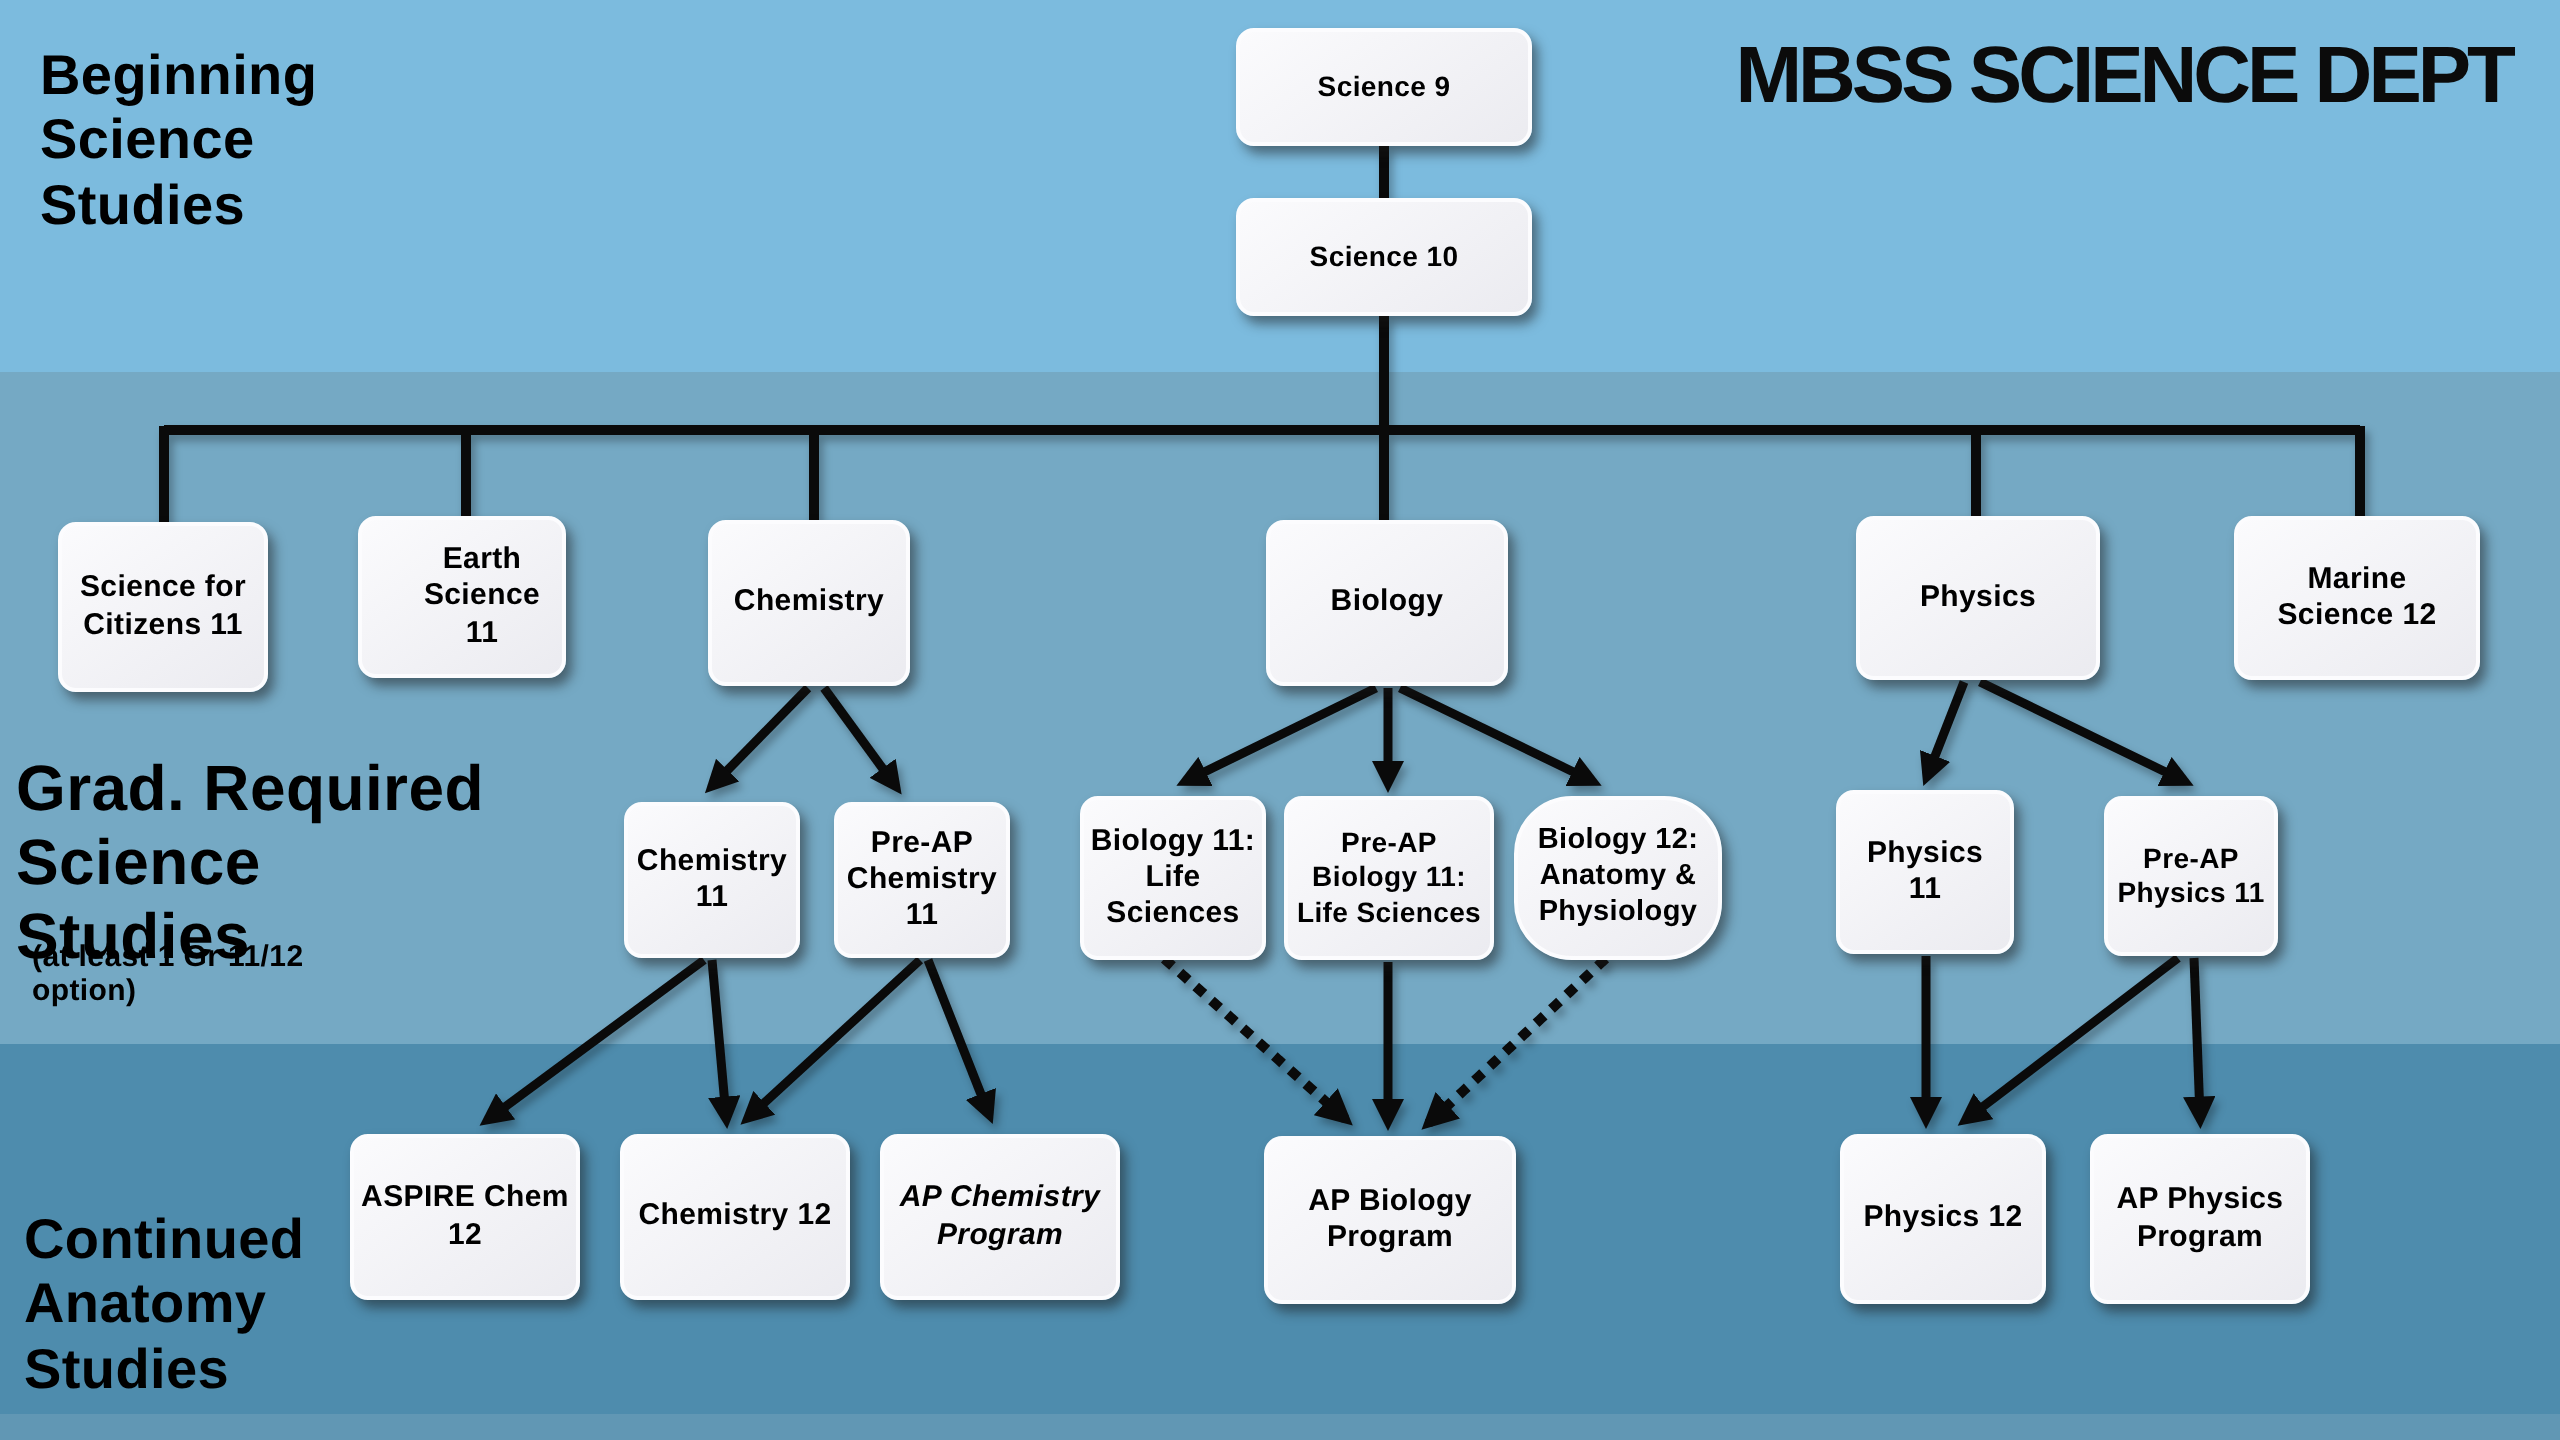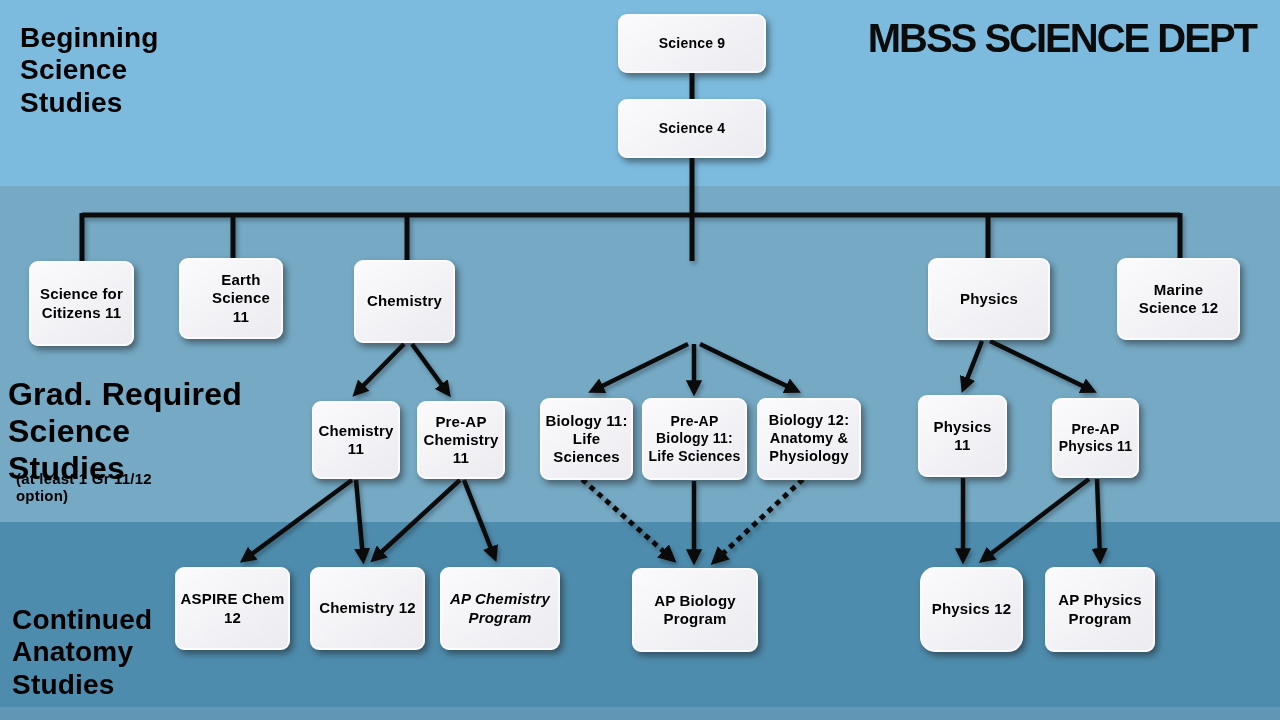--- a/index.html
+++ b/index.html
@@ -48,28 +48,28 @@
   #n-sfc11{left:29px; top:261px; width:105px; height:85px;}
   #n-earth11{left:179px; top:258px; width:104px; height:81px;padding-left:22px;}
   #n-chem{left:354px; top:260px; width:101px; height:83px;}
   #n-bio{left:633px; top:260px; width:121px; height:83px;}
   #n-phys{left:928px; top:258px; width:122px; height:82px;}
   #n-marine{left:1117px; top:258px; width:123px; height:82px;}
   #n-chem11{left:312px; top:401px; width:88px; height:78px;}
   #n-preapchem11{left:417px; top:401px; width:88px; height:78px;}
   #n-bio11{left:540px; top:398px; width:93px; height:82px;}
   #n-preapbio11{left:642px; top:398px; width:105px; height:82px; font-size:14px;}
-  #n-bio12{left:757px; top:398px; width:104px; height:82px; font-size:14.5px;}
+  #n-bio12{left:757px; top:398px; width:104px; height:82px; font-size:14.5px;border-radius:29px;}
   #n-phys11{left:918px; top:395px; width:89px; height:82px;}
   #n-preapphys11{left:1052px; top:398px; width:87px; height:80px; font-size:14px;}
   #n-aspire{left:175px; top:567px; width:115px; height:83px;}
   #n-chem12{left:310px; top:567px; width:115px; height:83px;text-align:right;}
   #n-apchem{left:440px; top:567px; width:120px; height:83px;font-style:italic;}
   #n-apbio{left:632px; top:568px; width:126px; height:84px;}
-  #n-phys12{left:920px; top:567px; width:103px; height:85px;border-radius:15px;}
+  #n-phys12{left:920px; top:567px; width:103px; height:85px;}
   #n-apphys{left:1045px; top:567px; width:110px; height:85px;}
 </style>
 </head>
 <body>
 
 <div id="slide">
 
   <div class="band" id="band-top" style="background: rgb(124, 187, 222);"></div>
   <div class="band" id="band-middle" style="background: rgb(117, 169, 196);"></div>
   <div class="band" id="band-bottom" style="background: rgb(78, 140, 173);"></div>
@@ -124,26 +124,27 @@
 Science
 Studies</div>
   <div class="band-label" id="label-required-note">(at least 1 Gr 11/12
 option)</div>
   <div class="band-label" id="label-continued">Continued
 Anatomy
 Studies</div>
   <div id="dept-title">MBSS SCIENCE DEPT</div>
 
   <div class="node" id="n-science9">Science 9</div>
-  <div class="node" id="n-science10">Science 4</div>
+  <div class="node" id="n-science10">Science 10</div>
   <div class="node" id="n-sfc11">Science for
 Citizens 11</div>
   <div class="node" id="n-earth11">Earth
 Science 11</div>
   <div class="node" id="n-chem">Chemistry</div>
+  <div class="node" id="n-bio">Biology</div>
   <div class="node" id="n-phys">Physics</div>
   <div class="node" id="n-marine">Marine
 Science 12</div>
   <div class="node" id="n-chem11">Chemistry
 11</div>
   <div class="node" id="n-preapchem11">Pre-AP
 Chemistry
 11</div>
   <div class="node" id="n-bio11">Biology 11:
 Life

